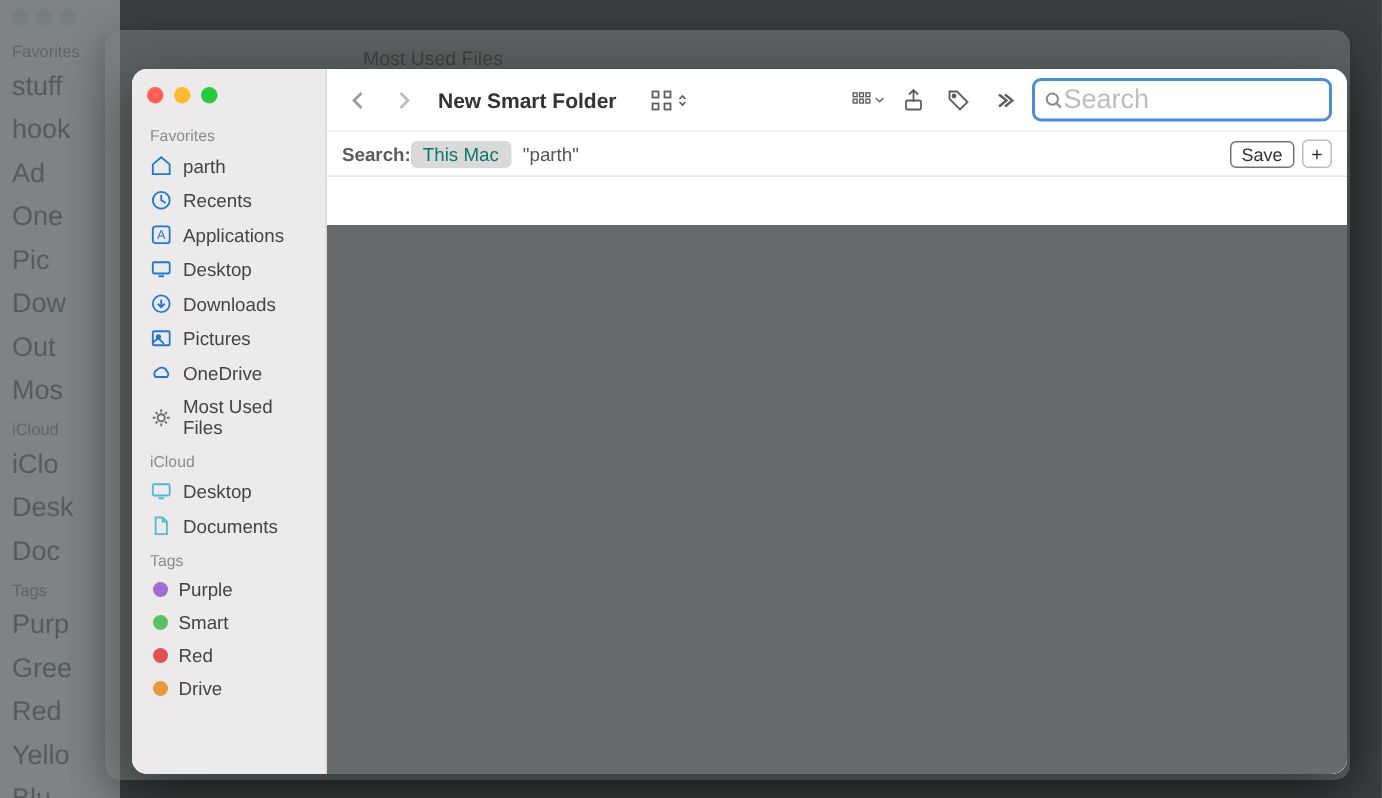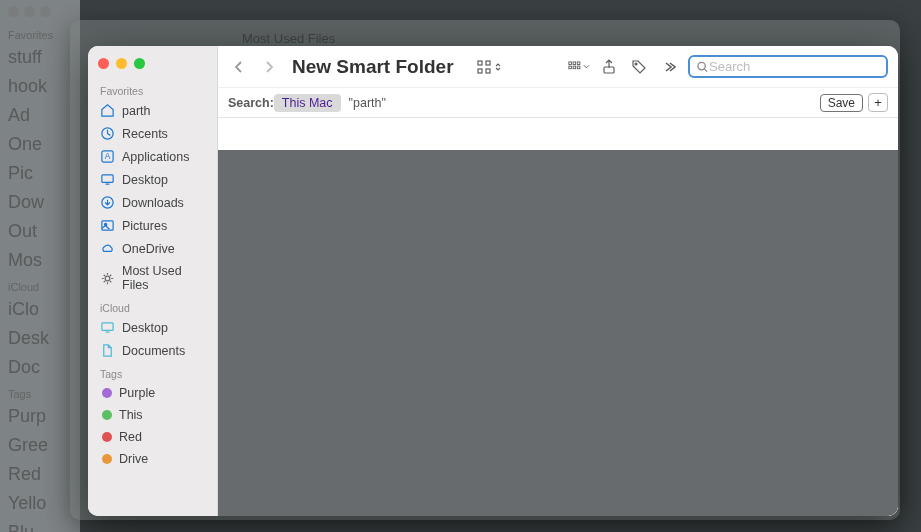--- a/index.html
+++ b/index.html
@@ -85,55 +85,55 @@
   background: #fff;
 }
 .toolbar {
   height: 42px;
   display:flex; align-items:center;
   padding: 0 10px;
   gap: 8px;
   border-bottom: 1px solid #eee;
 }
 .nav-btn { width:22px; height:22px; display:inline-flex;align-items:center;justify-content:center; color:#9a9a9a; }
-.title { font-weight:600; font-size:19px; color:#333; margin:0 10px 0 4px; }
+.title { font-weight:600; font-size:14px; color:#333; margin:0 10px 0 4px; }
 .tb-icon { width:22px; height:22px; display:inline-flex;align-items:center;justify-content:center; color:#5e5e5e; }
 .view-grp { display:flex; align-items:center; border-radius:5px; padding:2px 4px; gap:1px; }
 .spacer { flex:1; }
 .search-wrap {
   display:flex; align-items:center;
   border:2.5px solid #4a8ed8;
   border-radius:6px;
   padding:2px 6px;
   width: 200px;
   background:#fff;
 }
 .search-wrap input {
   border:0; outline:0;
-  font-size:13px;
+  font-size:18px;
   width:100%;
   color:#333;
 }
 .search-wrap input::placeholder { color:#bdbdbd; }
 .scope-bar {
   height: 30px;
   border-bottom:1px solid #e3e3e3;
   display:flex; align-items:center;
   padding: 0 10px;
   gap: 0;
   font-size: 12.5px;
 }
 .scope-label { color:#5a5a5a; font-weight:600; }
 .scope-btn {
   padding: 2px 8px;
   border-radius: 4px;
   color:#555;
   cursor:default;
 }
-.scope-btn.active { background:#d9d9d9; color:#4c1d95; font-weight:500; }
+.scope-btn.active { background:#d9d9d9; color:#0f766e; font-weight:500; }
 .scope-right { margin-left:auto; display:flex; gap:5px; align-items:center; }
 .save-btn {
   border:1px solid #737373;
   border-radius:4px;
   padding:1px 7px;
   font-size:12px;
   background:#fff;
   color:#333;
   cursor:default;
 }
@@ -297,21 +297,21 @@
         <span>Documents</span>
       </div>
 
     <div class="sb-section">Tags</div>
     <div class="sb-item">
         <span class="tag-dot" style="background:#a26bd6"></span>
         <span>Purple</span>
       </div>
     <div class="sb-item">
         <span class="tag-dot" style="background:#5bbf63"></span>
-        <span>This</span>
+        <span>Smart</span>
       </div>
     <div class="sb-item">
         <span class="tag-dot" style="background:#e05252"></span>
         <span>Red</span>
       </div>
     <div class="sb-item">
         <span class="tag-dot" style="background:#e8983c"></span>
         <span>Drive</span>
       </div>
   </div>

